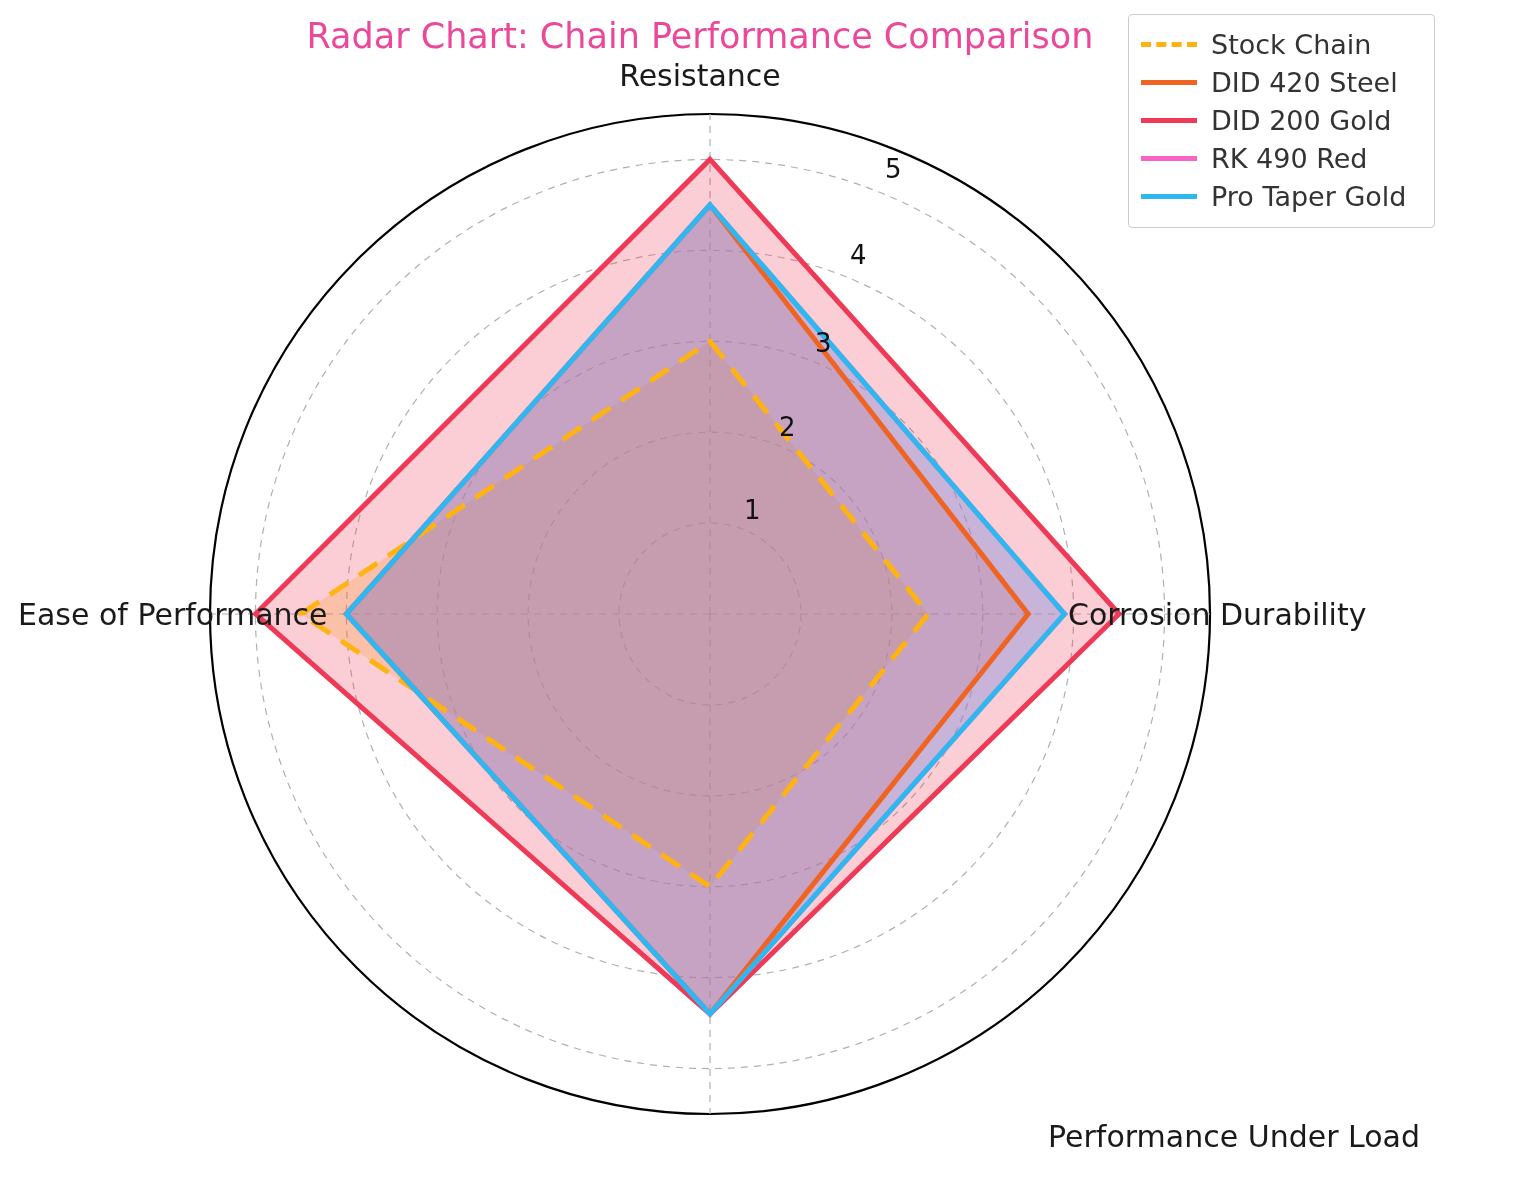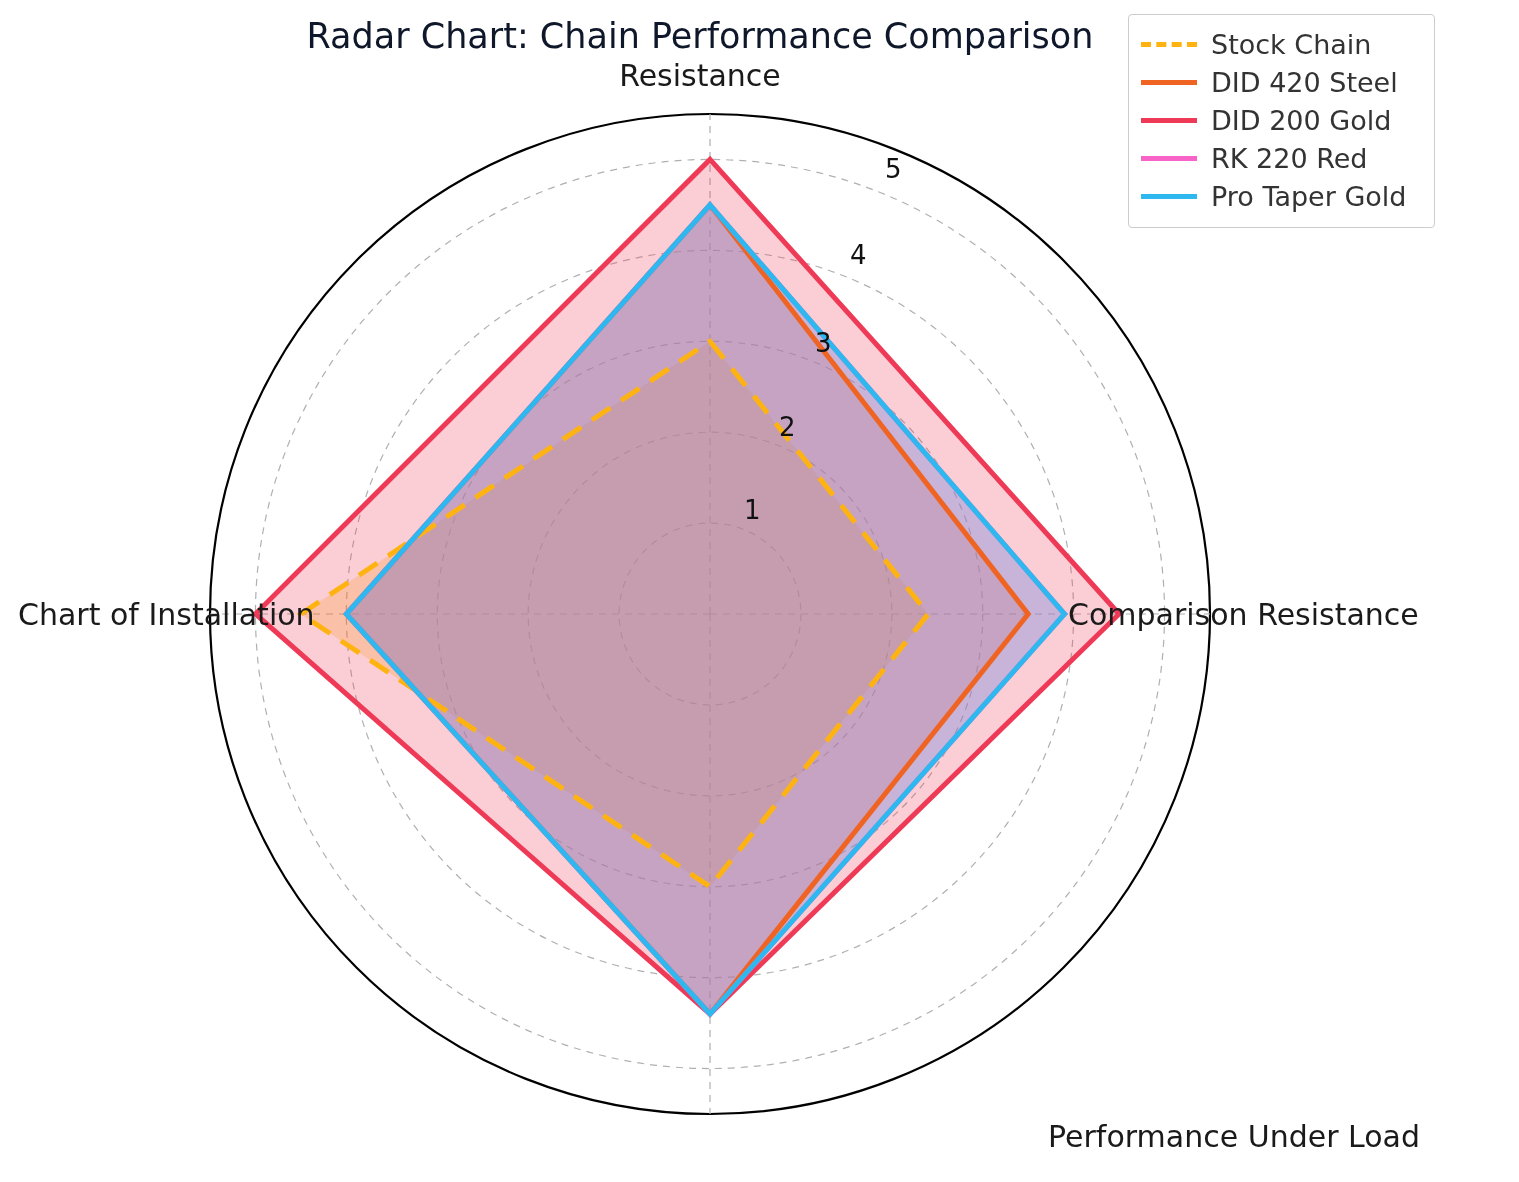--- a/index.html
+++ b/index.html
@@ -7,21 +7,21 @@
     width:1519px;height:1182px;
     background:#ffffff;
     font-family:"DejaVu Sans", sans-serif;
     overflow:hidden;
     position:relative;
   }
   #stage{position:absolute;left:0;top:0;width:1519px;height:1182px;}
   #chart-title{
     position:absolute;left:0;top:16px;width:1400px;
     text-align:center;
-    font-size:35px;color:#0f172a;
+    font-size:35px;color:#ec4899;
     font-family:"DejaVu Sans", sans-serif;
     letter-spacing:0px;
     white-space:nowrap;
   }
   .axis-label{
     position:absolute;
     font-size:30px;color:#1a1a1a;
     white-space:nowrap;
     font-family:"DejaVu Sans", sans-serif;
   }
@@ -88,23 +88,23 @@
       <polygon points="710.00,204.91 1064.55,614.00 710.00,1014.00 346.36,614.00" fill="#F863C8" fill-opacity="0.25" stroke="none"></polygon>
       <polygon points="710.00,204.91 1064.55,614.00 710.00,1014.00 346.36,614.00" fill="#2EB8F0" fill-opacity="0.25" stroke="none"></polygon>
       <polygon points="710.00,341.27 928.18,614.00 710.00,886.73 300.91,614.00" fill="none" stroke="#FFB311" stroke-width="5" stroke-linejoin="miter" stroke-linecap="butt" stroke-dasharray="22,13"></polygon>
       <polygon points="710.00,204.91 1028.18,614.00 710.00,1014.00 346.36,614.00" fill="none" stroke="#F06423" stroke-width="5" stroke-linejoin="miter" stroke-linecap="butt"></polygon>
       <polygon points="710.00,159.45 1119.09,614.00 710.00,1014.00 255.45,614.00" fill="none" stroke="#EE3A57" stroke-width="5" stroke-linejoin="miter" stroke-linecap="butt"></polygon>
       <polygon points="710.00,204.91 1064.55,614.00 710.00,1014.00 346.36,614.00" fill="none" stroke="#F863C8" stroke-width="5" stroke-linejoin="miter" stroke-linecap="butt"></polygon>
       <polygon points="710.00,204.91 1064.55,614.00 710.00,1014.00 346.36,614.00" fill="none" stroke="#2EB8F0" stroke-width="5" stroke-linejoin="miter" stroke-linecap="butt"></polygon>
     </svg>
 
   <div class="axis-label" id="axis-label-durability">Resistance</div>
-  <div class="axis-label" id="axis-label-corrosion">Comparison Resistance</div>
+  <div class="axis-label" id="axis-label-corrosion">Corrosion Durability</div>
   <div class="axis-label" id="axis-label-performance">Performance Under Load</div>
-  <div class="axis-label" id="axis-label-ease">Chart of Installation</div>
+  <div class="axis-label" id="axis-label-ease">Ease of Performance</div>
 
   <div class="tick-label" style="left:744px;top:495px;">1</div>
   <div class="tick-label" style="left:779px;top:412px;">2</div>
   <div class="tick-label" style="left:815px;top:328px;">3</div>
   <div class="tick-label" style="left:850px;top:240px;">4</div>
   <div class="tick-label" style="left:885px;top:154px;">5</div>
 
   <div id="legend">
     <div class="legend-row">
       <span class="legend-swatch dashed" style="border-top-color: rgb(255, 179, 17);"></span>
@@ -113,21 +113,21 @@
     <div class="legend-row">
       <span class="legend-swatch" style="border-top-color: rgb(240, 100, 35);"></span>
       <span class="legend-text">DID 420 Steel</span>
     </div>
     <div class="legend-row">
       <span class="legend-swatch" style="border-top-color: rgb(238, 58, 87);"></span>
       <span class="legend-text">DID 200 Gold</span>
     </div>
     <div class="legend-row">
       <span class="legend-swatch" style="border-top-color: rgb(248, 99, 200);"></span>
-      <span class="legend-text">RK 220 Red</span>
+      <span class="legend-text">RK 490 Red</span>
     </div>
     <div class="legend-row">
       <span class="legend-swatch" style="border-top-color: rgb(46, 184, 240);"></span>
       <span class="legend-text">Pro Taper Gold</span>
     </div>
   </div>
 
 </div>
 
 </body></html>

